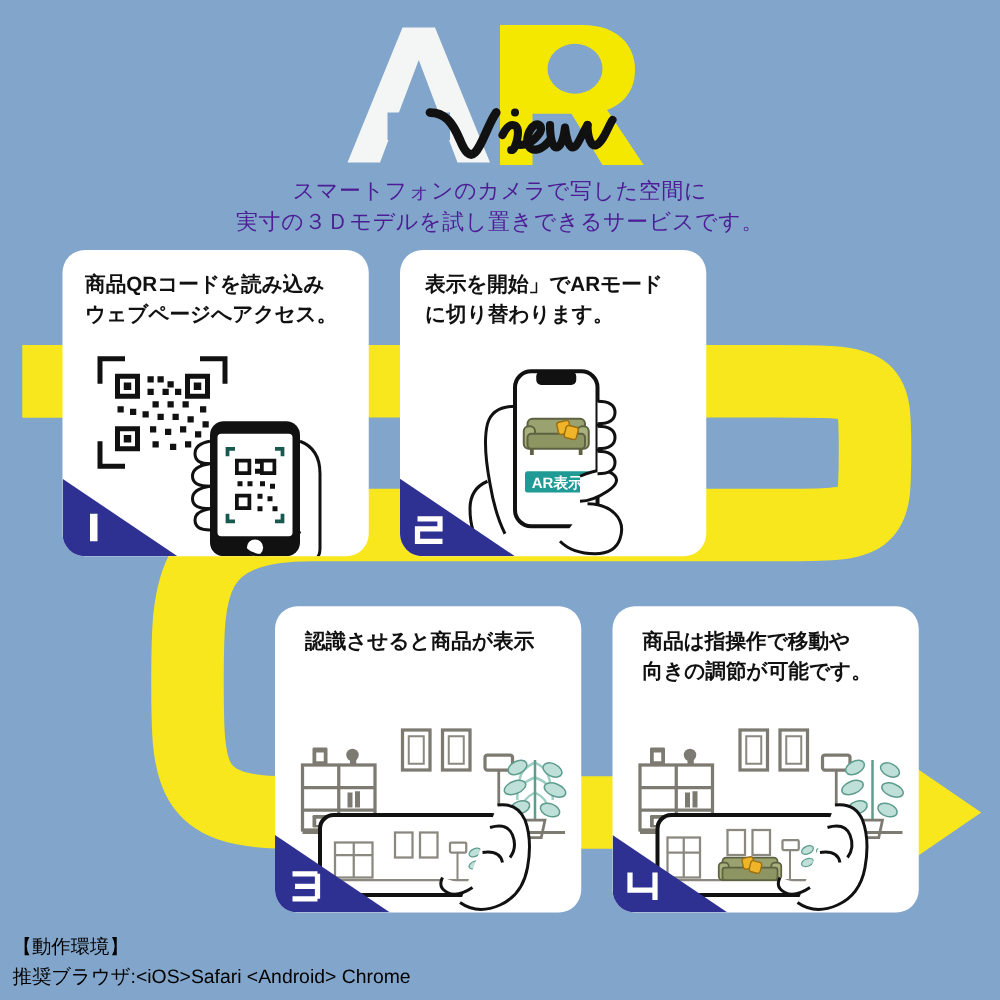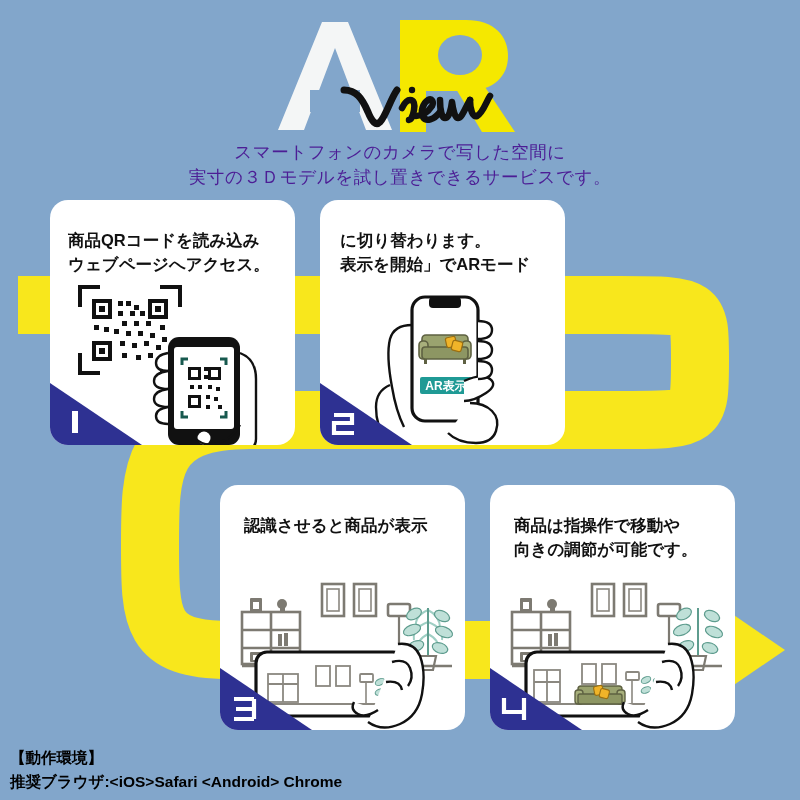--- a/index.html
+++ b/index.html
@@ -36,40 +36,40 @@
     box-shadow:0 0 0 0 rgba(0,0,0,0);
   }
   .card-1{left:50px;top:200px;}
   .card-2{left:320px;top:200px;}
   .card-3{left:220px;top:485px;}
   .card-4{left:490px;top:485px;text-decoration:underline;}
 
   .card-text{
     position:absolute;left:0;top:0;width:100%;
     box-sizing:border-box;
-    padding:28px 14px 0 18px;
+    padding:16px 14px 0 18px;
     color:#111111;
     font-size:16.5px;line-height:24px;font-weight:700;
     letter-spacing:0px;
   }
   .card-3 .card-text,.card-4 .card-text{padding-left:24px;}
   .card-2 .card-text{padding-left:20px;}
 
   .card-art{position:absolute;left:0;bottom:0;width:245px;height:160px;}
   .card-1 .card-art{height:170px;}
 
   
   .badge{position:absolute;left:0;bottom:0;width:92px;height:62px;}
   .badge svg{display:block;}
 
   
   .footer{
     position:absolute;left:10px;bottom:6px;z-index:6;
     color:#000000;
-    font-size:15.5px;line-height:24px;font-weight:700;
+    font-size:15.5px;line-height:24px;font-weight:400;
   }
   .footer .f-line{white-space:nowrap;}
 </style>
 </head>
 <body>
 
 <div id="stage">
 
   <svg class="ribbon" viewBox="0 0 800 800">
 
@@ -213,22 +213,22 @@
     <div class="badge">
       <svg width="92" height="62" viewBox="0 0 92 62">
         <path d="M0,0 L92,62 L0,62 Z" fill="#2e3192"></path>
         <rect x="22" y="28" width="6" height="22" fill="#fff"></rect>
       </svg>
     </div>
   </div>
 
   <div class="card card-2">
     <div class="card-text">
+      <div>表示を開始」でARモード</div>
       <div>に切り替わります。</div>
-      <div>表示を開始」でARモード</div>
     </div>
     <svg class="card-art" viewBox="0 0 245 160">
 
       <g fill="#fff" stroke="#111" stroke-width="2.4">
         <path d="M92,40 q-18,0 -22,14 q-4,16 2,48 q4,24 12,40"></path>
         <path d="M70,100 q-14,6 -14,22 q0,20 10,30"></path>
       </g>
 
       <rect x="92" y="12" width="66" height="124" rx="13" fill="#fff" stroke="#111" stroke-width="3.2"></rect>
       <path d="M113,12 h24 a4,4 0 0 1 4,4 v3 a4,4 0 0 1 -4,4 h-24 a4,4 0 0 1 -4,-4 v-3 a4,4 0 0 1 4,-4 z" fill="#111"></path>

